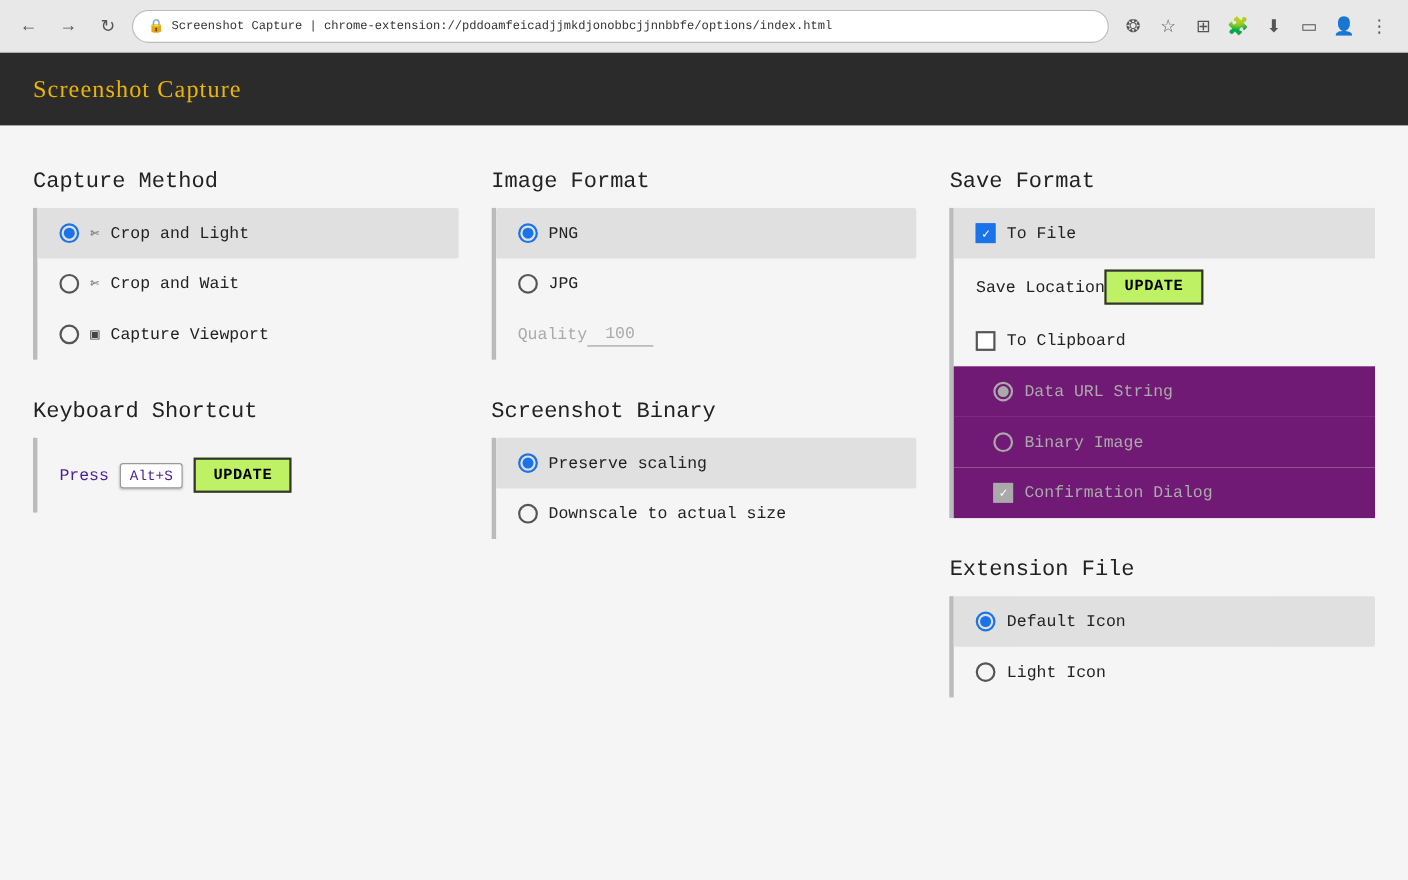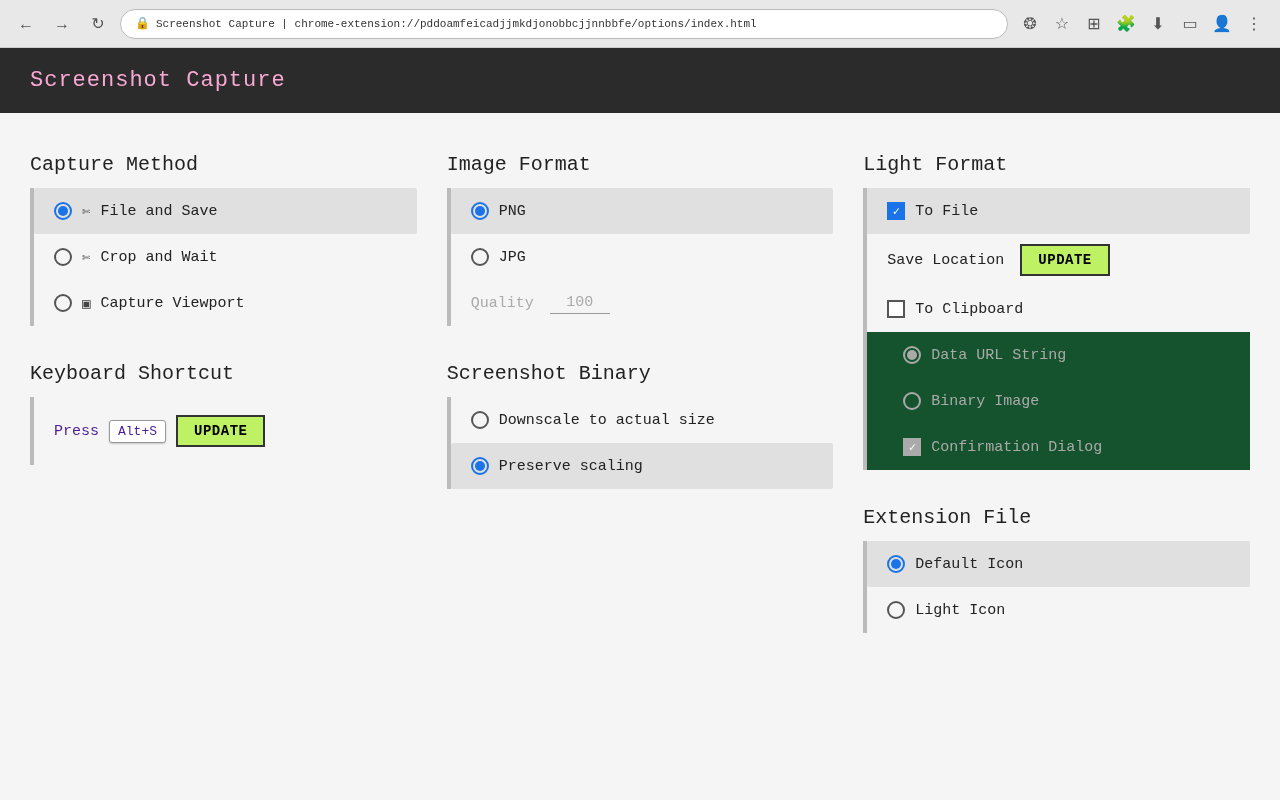--- a/index.html
+++ b/index.html
@@ -64,24 +64,24 @@
       align-items: center;
       justify-content: center;
       color: #555;
       font-size: 16px;
       border-radius: 4px;
     }
 
     
     .app-header {
       background: #2b2b2b;
-      color: #f9a8d4;
+      color: #eab308;
       padding: 20px 30px;
       font-size: 22px;
-      font-family: Liberation Mono, monospace;
+      font-family: Liberation Serif, serif;
       letter-spacing: 1px;
     }
 
     
     .main-content {
       padding: 40px 30px;
       display: grid;
       grid-template-columns: 1fr 1fr 1fr;
       gap: 40px 30px;
       max-width: 1280px;
@@ -165,21 +165,21 @@
       display: flex;
       align-items: center;
       padding: 14px 20px;
       gap: 10px;
       cursor: pointer;
     }
     .checkbox-item.selected {
       background: #e0e0e0;
     }
     .checkbox-item.disabled-item {
-      background: #14532d;
+      background: #701a75;
       padding-left: 36px;
     }
 
     .checkbox-box {
       width: 18px;
       height: 18px;
       border: 2px solid #555;
       display: flex;
       align-items: center;
       justify-content: center;
@@ -197,21 +197,20 @@
       border-color: #aaa;
       color: white;
       font-size: 12px;
     }
 
     
     .quality-row {
       display: flex;
       align-items: center;
       padding: 12px 20px;
-      gap: 16px;
     }
     .quality-label {
       font-family: 'Courier New', monospace;
       color: #aaa;
       font-size: 15px;
     }
     .quality-input {
       border: none;
       border-bottom: 1px solid #999;
       background: transparent;
@@ -222,21 +221,20 @@
       text-align: center;
       outline: none;
       padding: 2px 4px;
     }
 
     
     .save-location-row {
       display: flex;
       align-items: center;
       padding: 10px 20px;
-      gap: 16px;
     }
     .save-location-label {
       font-family: 'Courier New', monospace;
       font-size: 15px;
       color: #222;
     }
 
     .update-btn {
       border: 2px solid #333;
       background: #bef264;
@@ -306,21 +304,21 @@
 
   <div>
 
     <div>
       <div class="section-title">Capture Method</div>
       <div class="section-panel section-divider-left">
 
         <div class="option-item selected">
           <div class="radio-circle checked"></div>
           <span class="option-icon">✄</span>
-          <span class="option-label">File and Save</span>
+          <span class="option-label">Crop and Light</span>
         </div>
 
         <div class="option-item">
           <div class="radio-circle"></div>
           <span class="option-icon">✄</span>
           <span class="option-label">Crop and Wait</span>
         </div>
 
         <div class="option-item">
           <div class="radio-circle"></div>
@@ -366,37 +364,37 @@
         </div>
       </div>
     </div>
 
     <div style="height: 36px;"></div>
 
     <div>
       <div class="section-title">Screenshot Binary</div>
       <div class="section-panel section-divider-left">
 
+        <div class="option-item selected">
+          <div class="radio-circle checked"></div>
+          <span class="option-label">Preserve scaling</span>
+        </div>
+
         <div class="option-item">
           <div class="radio-circle"></div>
           <span class="option-label">Downscale to actual size</span>
         </div>
-
-        <div class="option-item selected">
-          <div class="radio-circle checked"></div>
-          <span class="option-label">Preserve scaling</span>
-        </div>
       </div>
     </div>
   </div>
 
   <div>
 
     <div>
-      <div class="section-title">Light Format</div>
+      <div class="section-title">Save Format</div>
       <div class="section-panel section-divider-left">
 
         <div class="checkbox-item selected">
           <div class="checkbox-box checked">✓</div>
           <span class="option-label">To File</span>
         </div>
 
         <div class="save-location-row">
           <span class="save-location-label">Save Location</span>
           <button class="update-btn">UPDATE</button>

